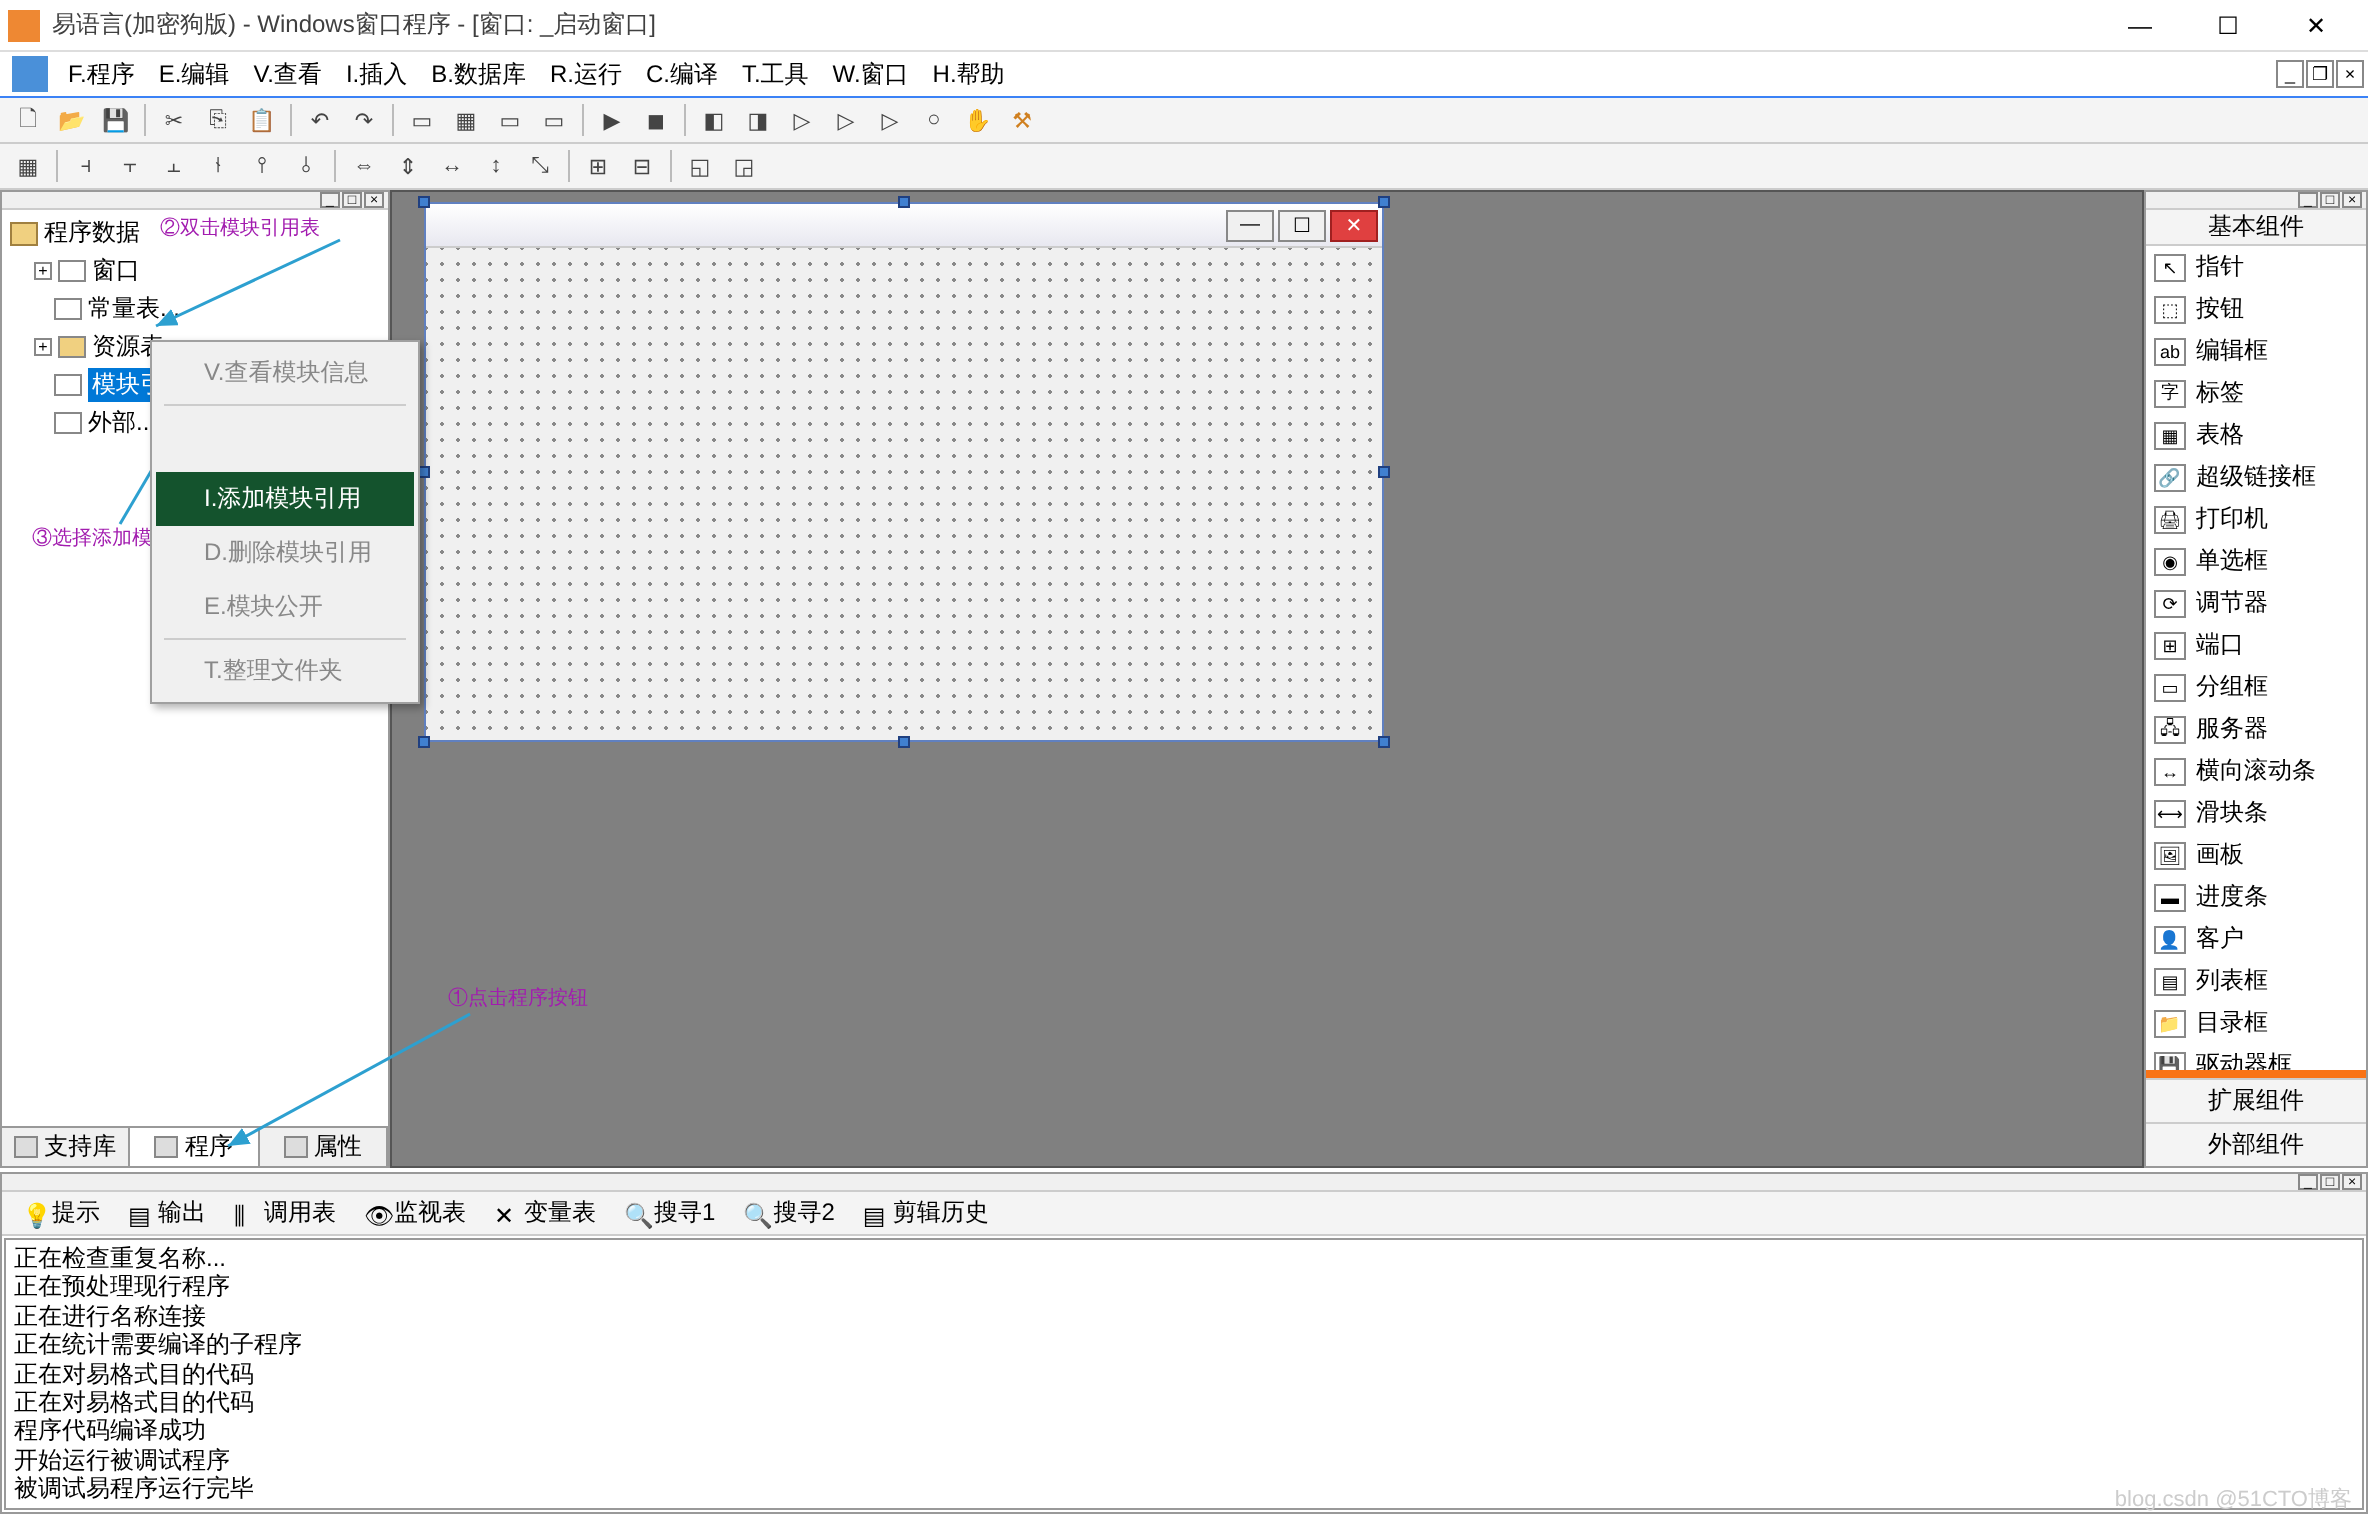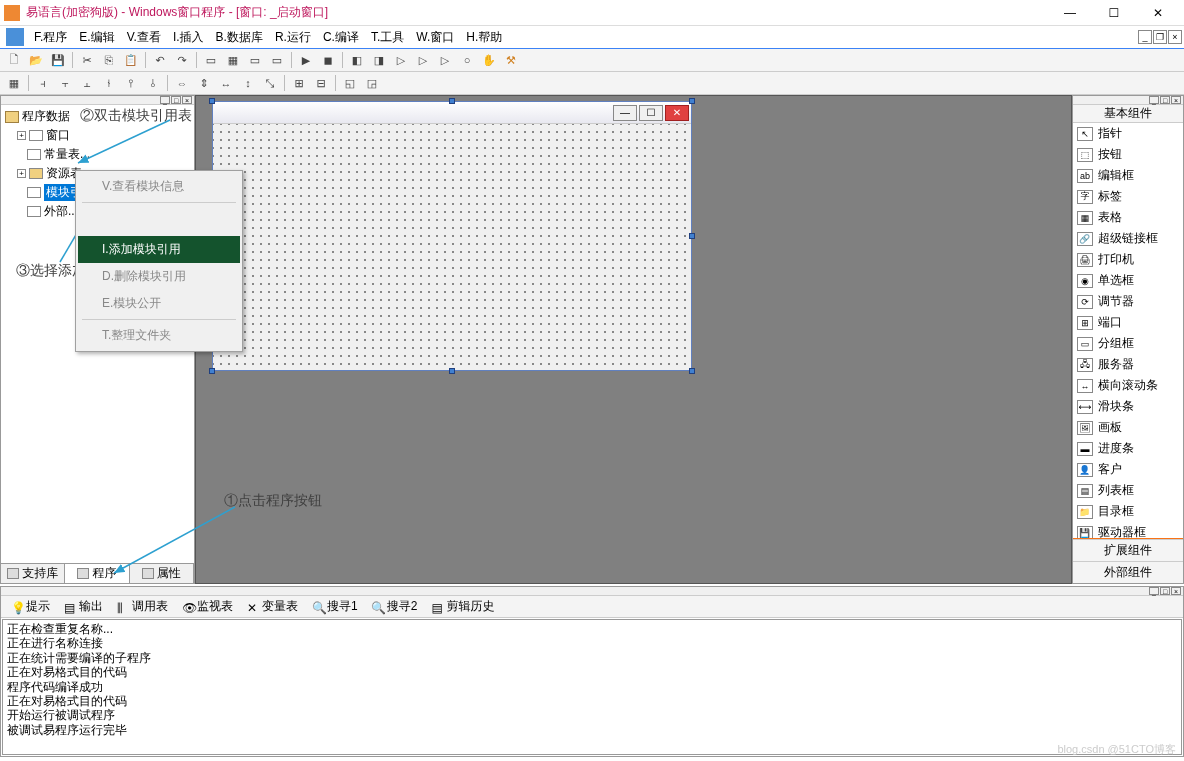--- a/index.html
+++ b/index.html
@@ -1,19 +1,19 @@
 <!DOCTYPE html>
 <html><head>
 <meta charset="utf-8">
 <style>
 * { margin: 0; padding: 0; box-sizing: border-box; font-family: "Microsoft YaHei", "SimSun", sans-serif; font-size: 12px; }
 body { width: 1184px; height: 761px; background: #fff; overflow: hidden; position: relative; }
 .titlebar { height: 26px; background: #fff; display: flex; align-items: center; padding: 0 4px; border-bottom: 1px solid #ddd; }
 .titlebar-icon { width: 16px; height: 16px; background: #e83; margin-right: 6px; }
-.titlebar-text { flex: 1; color: #be185d; }
+.titlebar-text { flex: 1; color: #404040; }
 .window-controls { display: flex; gap: 0; }
 .win-btn { width: 44px; height: 24px; display: flex; align-items: center; justify-content: center; color: #000; cursor: pointer; }
 .menubar { height: 23px; background: #fff; display: flex; align-items: center; padding: 0 2px; gap: 0; border-bottom: 1px solid #3b82f6; }
 .menubar-icon { width: 18px; height: 18px; background: #4a90d9; margin: 0 4px; }
 .menu-item { padding: 2px 6px; cursor: pointer; }
 .mdi-controls { margin-left: auto; display: flex; gap: 1px; align-items: center; }
 .mdi-btn { width: 14px; height: 14px; border: 1px solid #888; font-size: 9px; display: flex; align-items: center; justify-content: center; cursor: pointer; }
 .toolbar { height: 23px; background: #f4f4f4; display: flex; align-items: center; padding: 2px 4px; gap: 2px; border-bottom: 1px solid #ccc; }
 .tb-btn { width: 20px; height: 18px; display: flex; align-items: center; justify-content: center; cursor: pointer; border: 1px solid transparent; font-size: 11px; color: #444; }
 .tb-sep { width: 1px; height: 16px; background: #bbb; margin: 0 2px; }
@@ -37,33 +37,33 @@
 .form-titlebar { height: 22px; background: linear-gradient(#fff, #e8e8f0); display: flex; align-items: center; justify-content: flex-end; padding: 0 2px; gap: 2px; border-bottom: 1px solid #ccc; }
 .ft-btn { width: 24px; height: 16px; border: 1px solid #888; background: #f0f0f0; font-size: 10px; display: flex; align-items: center; justify-content: center; }
 .ft-btn.close { background: #e04040; color: #fff; border-color: #a02020; }
 .form-body { position: absolute; top: 22px; left: 0; right: 0; bottom: 0; background-image: radial-gradient(#888 0.8px, transparent 0.8px); background-size: 8px 8px; background-position: 4px 4px; background-color: #f0f0f0; }
 .sel-handle { position: absolute; width: 6px; height: 6px; background: #4080d0; border: 1px solid #204080; }
 .right-panel { width: 112px; background: #fff; border: 1px solid #999; display: flex; flex-direction: column; }
 .rp-title { height: 18px; display: flex; align-items: center; justify-content: center; border-bottom: 1px solid #ccc; background: #f4f4f4; }
 .comp-list { flex: 1; overflow: hidden; }
 .comp-item { display: flex; align-items: center; gap: 5px; padding: 2px 4px; cursor: pointer; }
 .comp-icon { width: 16px; height: 14px; background: #fff; border: 1px solid #888; display: flex; align-items: center; justify-content: center; font-size: 9px; }
-.rp-footer { border-top: 1px solid #f97316; }
+.rp-footer { border-top: 4px solid #f97316; }
 .rp-cat { padding: 2px 4px; text-align: center; border-top: 1px solid #ccc; cursor: pointer; background: #f4f4f4; }
 .bottom-panel { height: 171px; border: 1px solid #999; display: flex; flex-direction: column; background: #fff; margin-top: 2px; }
 .bottom-tabs { height: 22px; display: flex; align-items: center; gap: 2px; padding: 2px 4px; border-bottom: 1px solid #ccc; background: #f4f4f4; }
 .bt-tab { display: flex; align-items: center; gap: 3px; padding: 1px 6px; cursor: pointer; }
 .bt-icon { width: 12px; height: 12px; }
 .output { flex: 1; background: #fff; padding: 2px 4px; font-size: 11px; line-height: 1.2; color: #000; font-family: SimSun, monospace; overflow: hidden; border: 1px solid #999; margin: 1px; position: relative; }
-.context-menu { position: absolute; left: 75px; top: 170px; width: 168px; background: #f0f0f0; border: 1px solid #a0a0a0; box-shadow: 2px 2px 4px rgba(0,0,0,0.3); z-index: 100; padding: 2px; }
+.context-menu { position: absolute; left: 75px; top: 170px; width: 135px; background: #f0f0f0; border: 1px solid #a0a0a0; box-shadow: 2px 2px 4px rgba(0,0,0,0.3); z-index: 100; padding: 2px; }
 .cm-item { padding: 5px 8px 5px 24px; cursor: pointer; color: #888; }
 .cm-item.enabled { color: #000; }
 .cm-item.highlighted { background: #14532d; color: #fff; margin-top: 33px; }
 .cm-sep { height: 1px; background: #ccc; margin: 2px 4px; }
-.annotation { position: absolute; color: #404040; font-size: 14px; font-weight: 500; z-index: 50; pointer-events: none; }
+.annotation { position: absolute; color: #a21caf; font-size: 10px; font-weight: 500; z-index: 50; pointer-events: none; }
 .arrow-svg { position: absolute; z-index: 49; pointer-events: none; }
 .watermark { position: absolute; right: 8px; bottom: 4px; color: #ccc; font-size: 11px; z-index: 200; }
 </style>
 </head>
 <body>
 
 <div class="titlebar">
   <div class="titlebar-icon"></div>
   <div class="titlebar-text">易语言(加密狗版) - Windows窗口程序 - [窗口: _启动窗口]</div>
   <div class="window-controls">
@@ -348,25 +348,26 @@
         <span class="bt-icon">🔍</span>
         <span>搜寻2</span>
       </div>
     <div class="bt-tab">
         <span class="bt-icon">▤</span>
         <span>剪辑历史</span>
       </div>
   </div>
   <div class="output" id="output-area">
       <div>正在检查重复名称...</div>
+      <div>正在预处理现行程序</div>
       <div>正在进行名称连接</div>
       <div>正在统计需要编译的子程序</div>
       <div>正在对易格式目的代码</div>
+      <div>正在对易格式目的代码</div>
       <div>程序代码编译成功</div>
-      <div>正在对易格式目的代码</div>
       <div>开始运行被调试程序</div>
       <div>被调试易程序运行完毕</div>
     </div>
 </div>
 
 <div class="context-menu" id="context-menu">
     <div class="cm-item">V.查看模块信息</div>
     <div class="cm-sep"></div>
     <div class="cm-item enabled highlighted">I.添加模块引用</div>
     <div class="cm-item">D.删除模块引用</div>

